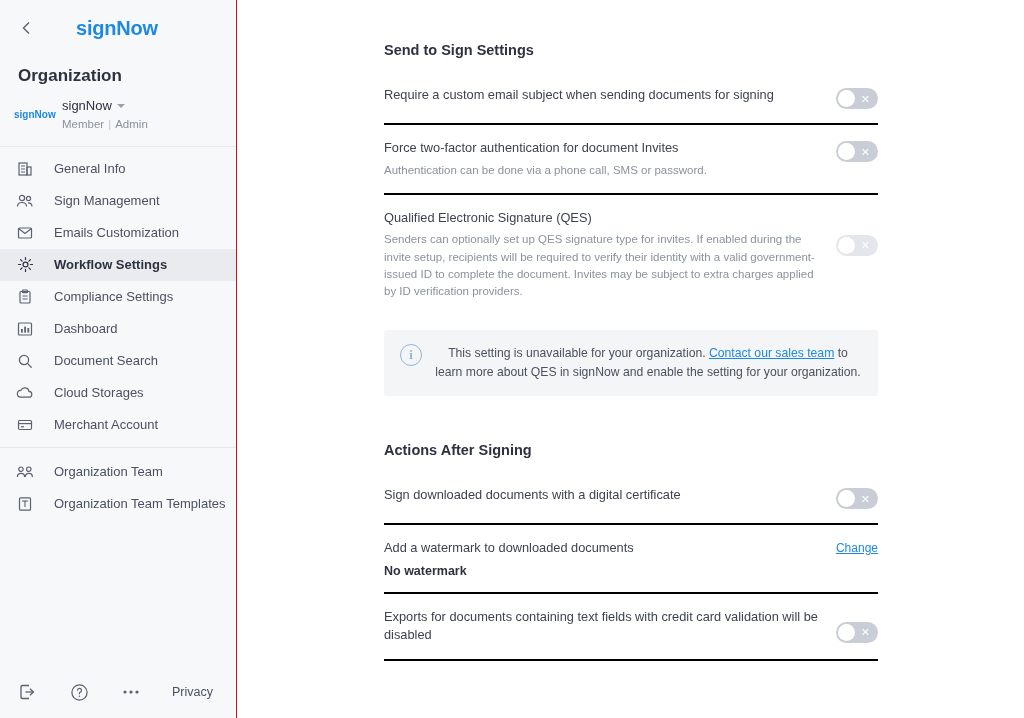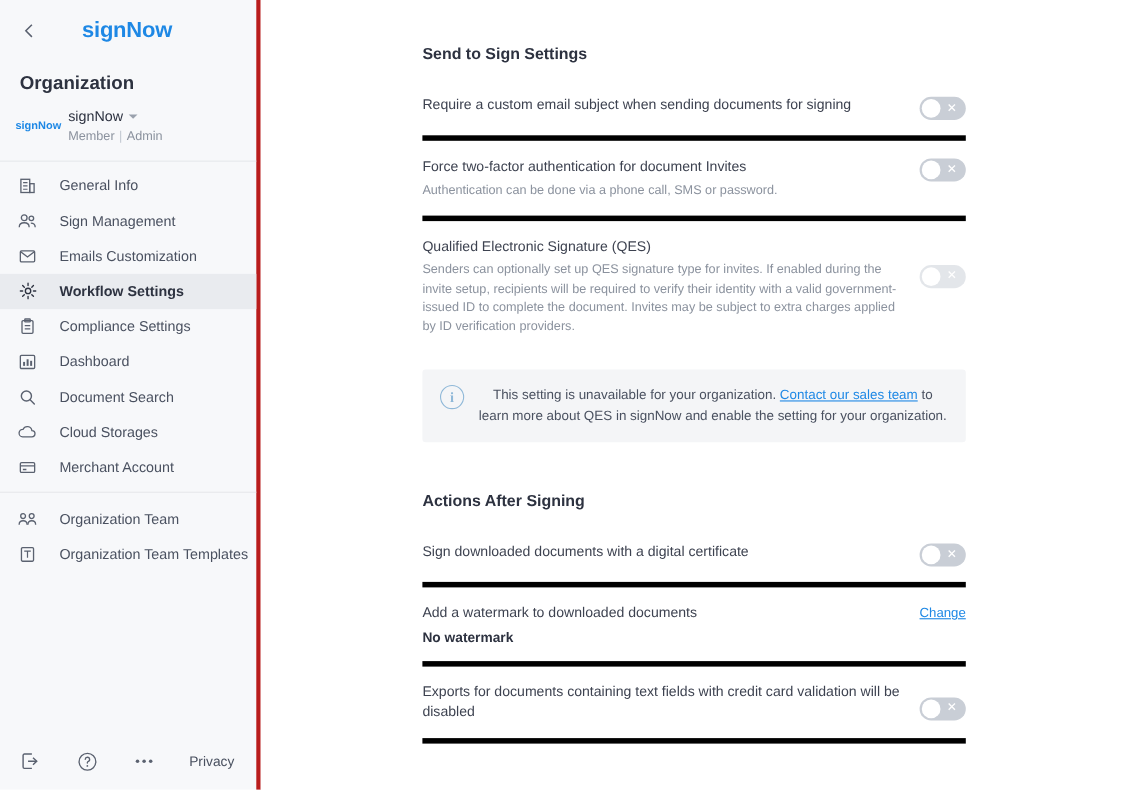--- a/index.html
+++ b/index.html
@@ -15,21 +15,21 @@
     width: 1024px; height: 718px;
     display: flex;
     background: #ffffff;
   }
 
   
   .sidebar {
     width: 237px;
     height: 718px;
     background: #f7f8fa;
-    border-right: 4px solid #b91c1c;
+    border-right: 1px solid #b91c1c;
     position: relative;
     flex: 0 0 237px;
   }
   .sidebar-top {
     display: flex;
     align-items: center;
     height: 56px;
     padding: 0 16px;
   }
   .back-chevron {
@@ -159,21 +159,21 @@
     color: #2d3240;
     margin-bottom: 14px;
   }
   .section-title.spaced { margin-top: 46px; }
 
   .row {
     display: flex;
     align-items: flex-start;
     justify-content: space-between;
     padding: 14px 0 14px 0;
-    border-bottom: 5px solid #000000;
+    border-bottom: 2px solid #000000;
     gap: 16px;
   }
   .row.noborder { border-bottom: none; }
   .row-text { flex: 1; }
   .row-label {
     font-size: 12.8px;
     color: #3d4250;
     line-height: 1.45;
   }
   .row-sub {

